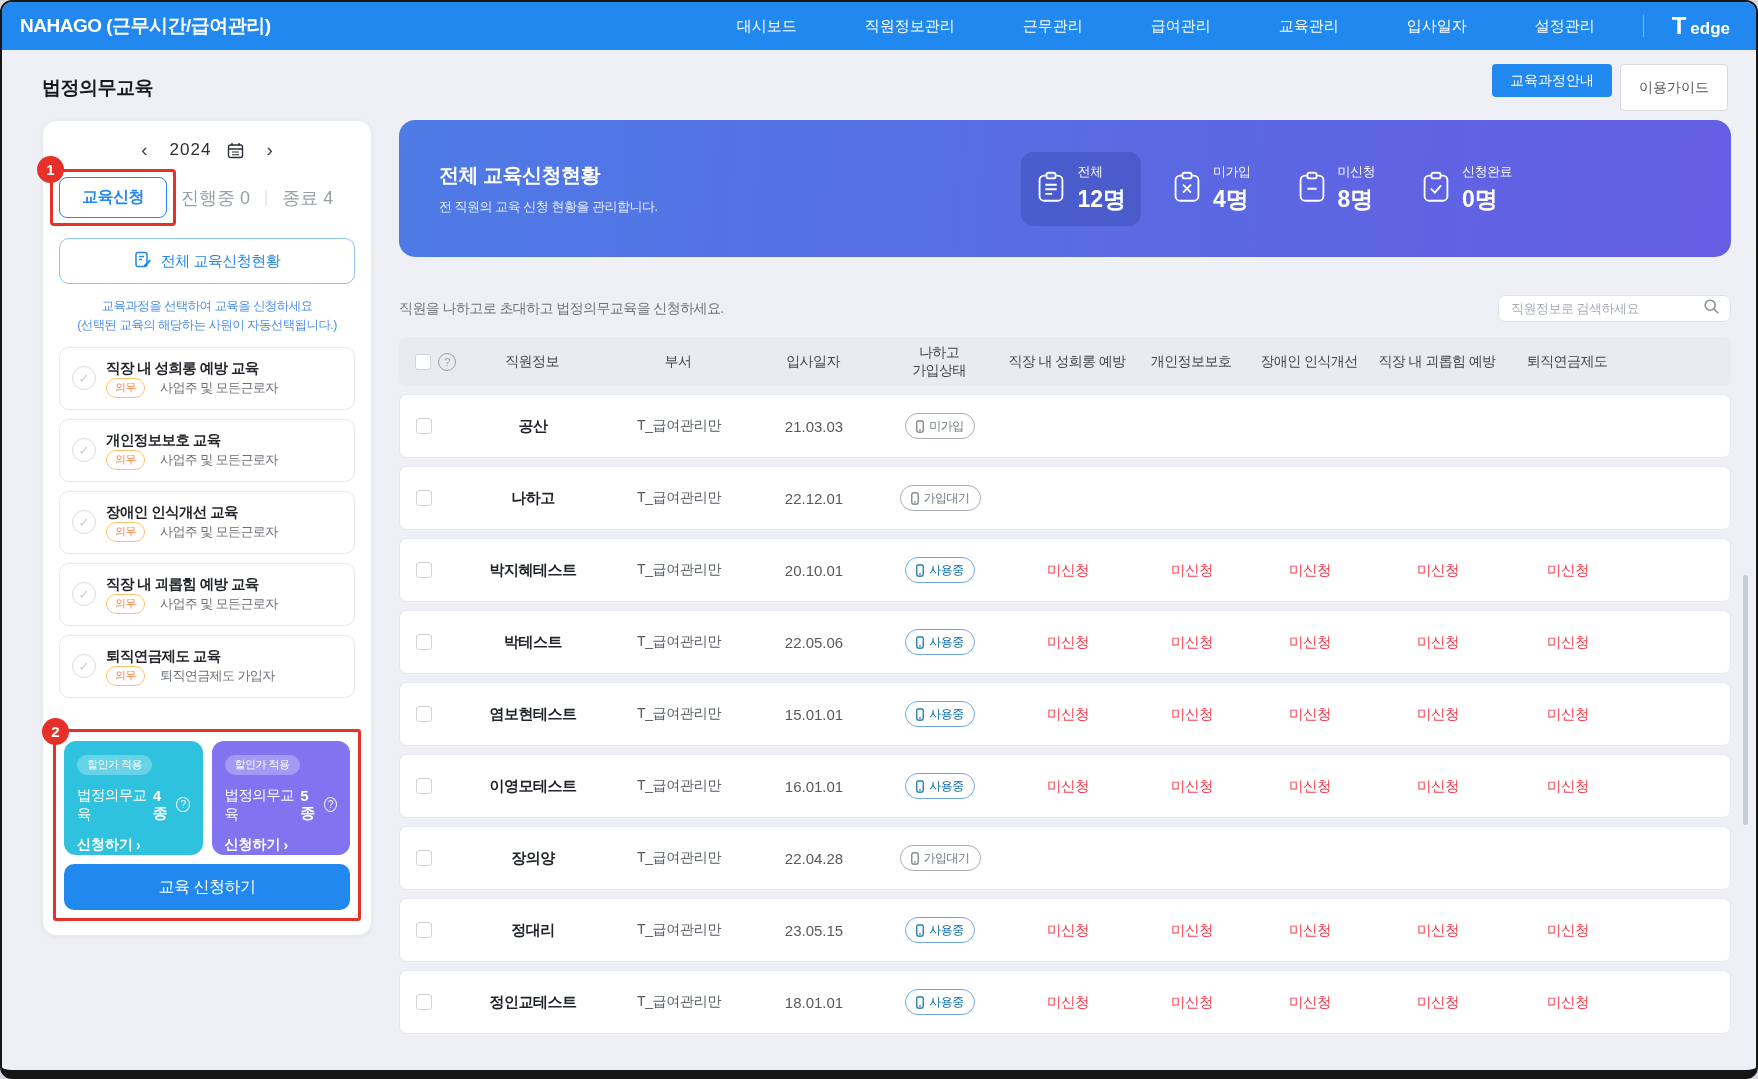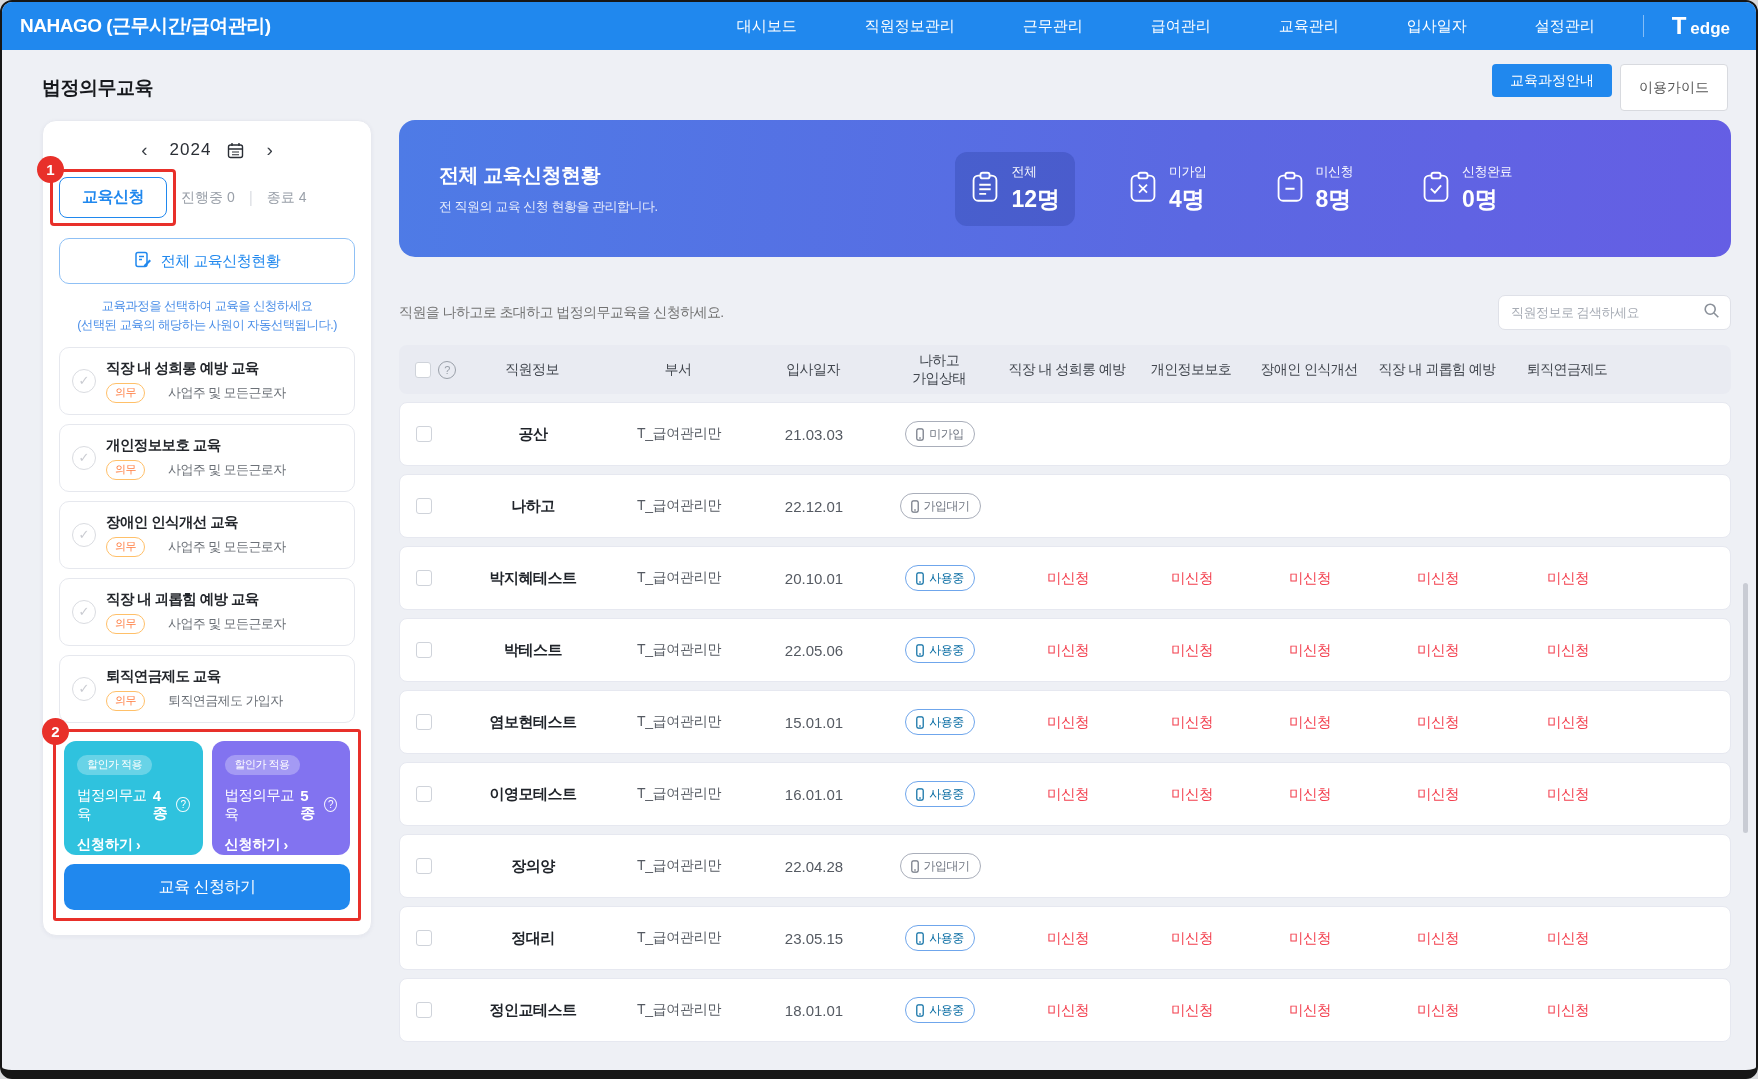--- a/index.html
+++ b/index.html
@@ -32,41 +32,41 @@
             display:flex; flex-direction:column; box-shadow:0 1px 4px rgba(30,40,90,.05);}
   .yearnav{ display:flex; align-items:center; justify-content:center; gap:16px; color:#2a2e35; font-size:17px;}
   .yearnav .chev{ font-size:19px; color:#3a3f46; cursor:pointer; padding:0 6px;}
   .yearnav .yr{ letter-spacing:1px;}
   .cal-icon{ cursor:pointer; display:inline-flex; }
 
   .tabs{ display:flex; align-items:center; margin-top:16px; gap:0;}
   .tab-active-wrap{ position:relative; }
   .tab-active{ border:1.5px solid #2088EE; border-radius:8px; color:#2088EE; background:#fff;
                font-weight:bold; font-size:16px; padding:9px 22px; cursor:pointer; font-family:inherit; letter-spacing:-0.5px;text-align:right;}
-  .tab-muted{ color:#9aa0a9; font-size:14px; padding:0 14px; cursor:pointer;}
+  .tab-muted{ color:#9aa0a9; font-size:18px; padding:0 14px; cursor:pointer;}
   .tab-sep{ color:#DDDFE4; }
 
   .anno-box{ position:absolute; border:3px solid #E8302A; pointer-events:none; }
   .anno-box.tab1{ inset:-8px -9px; border-radius:4px;}
   .anno-num{ position:absolute; width:27px; height:27px; border-radius:50%; background:#E8302A; color:#fff;
              font-size:15px; font-weight:bold; display:flex; align-items:center; justify-content:center; z-index:5;}
   .num1{ top:-21px; left:-22px;}
 
   .overall-btn{ margin-top:20px; width:100%; height:46px; border:1px solid #8FC0F5; border-radius:10px;
                 background:#fff; color:#2088EE; font-size:15px; font-family:inherit; cursor:pointer;
                 display:flex; align-items:center; justify-content:center; gap:8px; letter-spacing:-0.5px;}
   .instr{ margin-top:13px; text-align:center; color:#4C8FE8; font-size:12.5px; line-height:1.55; letter-spacing:-0.6px;}
 
   .courses{ margin-top:11px; display:flex; flex-direction:column; gap:9px;}
   .course{ border:1px solid #E6E8EE; border-radius:10px; padding:11px 12px; display:flex; gap:10px;
            align-items:center; cursor:pointer; background:#fff;}
   .ckc{ width:24px; height:24px; border-radius:50%; border:1.5px solid #DADCE1; color:#C9CBD1;
         display:flex; align-items:center; justify-content:center; font-size:13px; flex:none;}
   .course h4{ font-size:14.5px; color:#23262b; letter-spacing:-0.6px;}
-  .course .sub{ margin-top:5px; display:flex; align-items:center; gap:23px;}
+  .course .sub{ display:flex; align-items:center; gap:15px;}
   .badge-duty{ border:1.5px solid #FFC069; color:#FF7A3D; border-radius:999px; font-size:11px;
                padding:1.5px 8px; letter-spacing:-0.5px;}
   .course .tgt{ color:#6b7077; font-size:13px; letter-spacing:-0.6px;}
 
   .promo-wrap{ margin-top:auto; position:relative; border:3px solid #E8302A; border-radius:3px;
                padding:9px 8px 8px; margin-left:-6px; margin-right:-6px;}
   .num2{ top:-14px; left:-14px;}
   .promo-cards{ display:flex; gap:9px;}
   .promo{ flex:1; border-radius:12px; color:#fff; padding:13px 13px 12px; height:114px; cursor:pointer;}
   .promo .pb{ display:inline-block; background:rgba(255,255,255,.28); border-radius:999px; padding:2.5px 10px;
@@ -78,30 +78,30 @@
   .promo .cta{ margin-top:12px; font-weight:bold; font-size:14px; display:flex; align-items:center; gap:3px;}
   .apply-btn{ margin-top:9px; width:100%; height:46px; background:#2088EE; border:none; border-radius:10px;
               color:#fff; font-size:16px; font-family:inherit; cursor:pointer; letter-spacing:-0.5px;}
 
   
   .main{ position:absolute; left:397px; top:118px; right:25px;}
   .banner{ height:137px; border-radius:16px; background:linear-gradient(95deg,#4E7BE6 0%,#5B68E2 60%,#655EE4 100%);
            color:#fff; display:flex; align-items:center; padding:0 34px 0 40px;}
   .banner h2{ font-size:20px; font-weight:bold; letter-spacing:-0.5px;}
   .banner .bsub{ margin-top:9px; font-size:13px; color:rgba(255,255,255,.85); letter-spacing:-0.5px;}
-  .stats{ margin-left:auto; display:flex; align-items:center; gap:38px; margin-right:170px;}
+  .stats{ margin-left:auto; display:flex; align-items:center; gap:16px; margin-right:170px;}
   .stat{ display:flex; align-items:center; gap:11px; padding:11px 15px; border-radius:12px; cursor:pointer;}
   .stat.hl{ background:rgba(16,36,120,.20);}
   .stat .col{ display:flex; flex-direction:column; gap:3px;}
   .stat .lb{ font-size:13px; color:rgba(255,255,255,.95); letter-spacing:-0.5px;}
   .stat .vl{ font-size:23px; font-weight:bold;}
 
   .toolbar{ margin-top:38px; display:flex; align-items:center;}
   .invite{ color:#737373; font-size:14px; letter-spacing:-0.6px;}
-  .search{ margin-left:auto; width:233px; height:35px; border:1px solid #DFE1E8; border-radius:7px; background:#fff;
+  .search{ margin-left:auto; width:233px; height:27px; border:1px solid #DFE1E8; border-radius:7px; background:#fff;
            display:flex; align-items:center; padding:0 10px 0 12px;}
   .search input{ border:none; outline:none; flex:1; font-size:13px; font-family:inherit; color:#333;
                  letter-spacing:-0.5px; background:transparent;}
   .search input::placeholder{ color:#A7ACB5;}
 
   .tgrid{ display:grid; grid-template-columns:58px 150px 142px 128px 124px 132px 116px 120px 136px 124px 1fr;
           align-items:center;}
   .thead{ margin-top:15px; height:49px; background:#E9EBF2; border-radius:8px; color:#41464e; font-size:14px;}
   .thead .cell{ text-align:center; letter-spacing:-0.6px;}
   .cell.c-check{ display:flex; align-items:center; gap:7px; padding-left:16px;}

